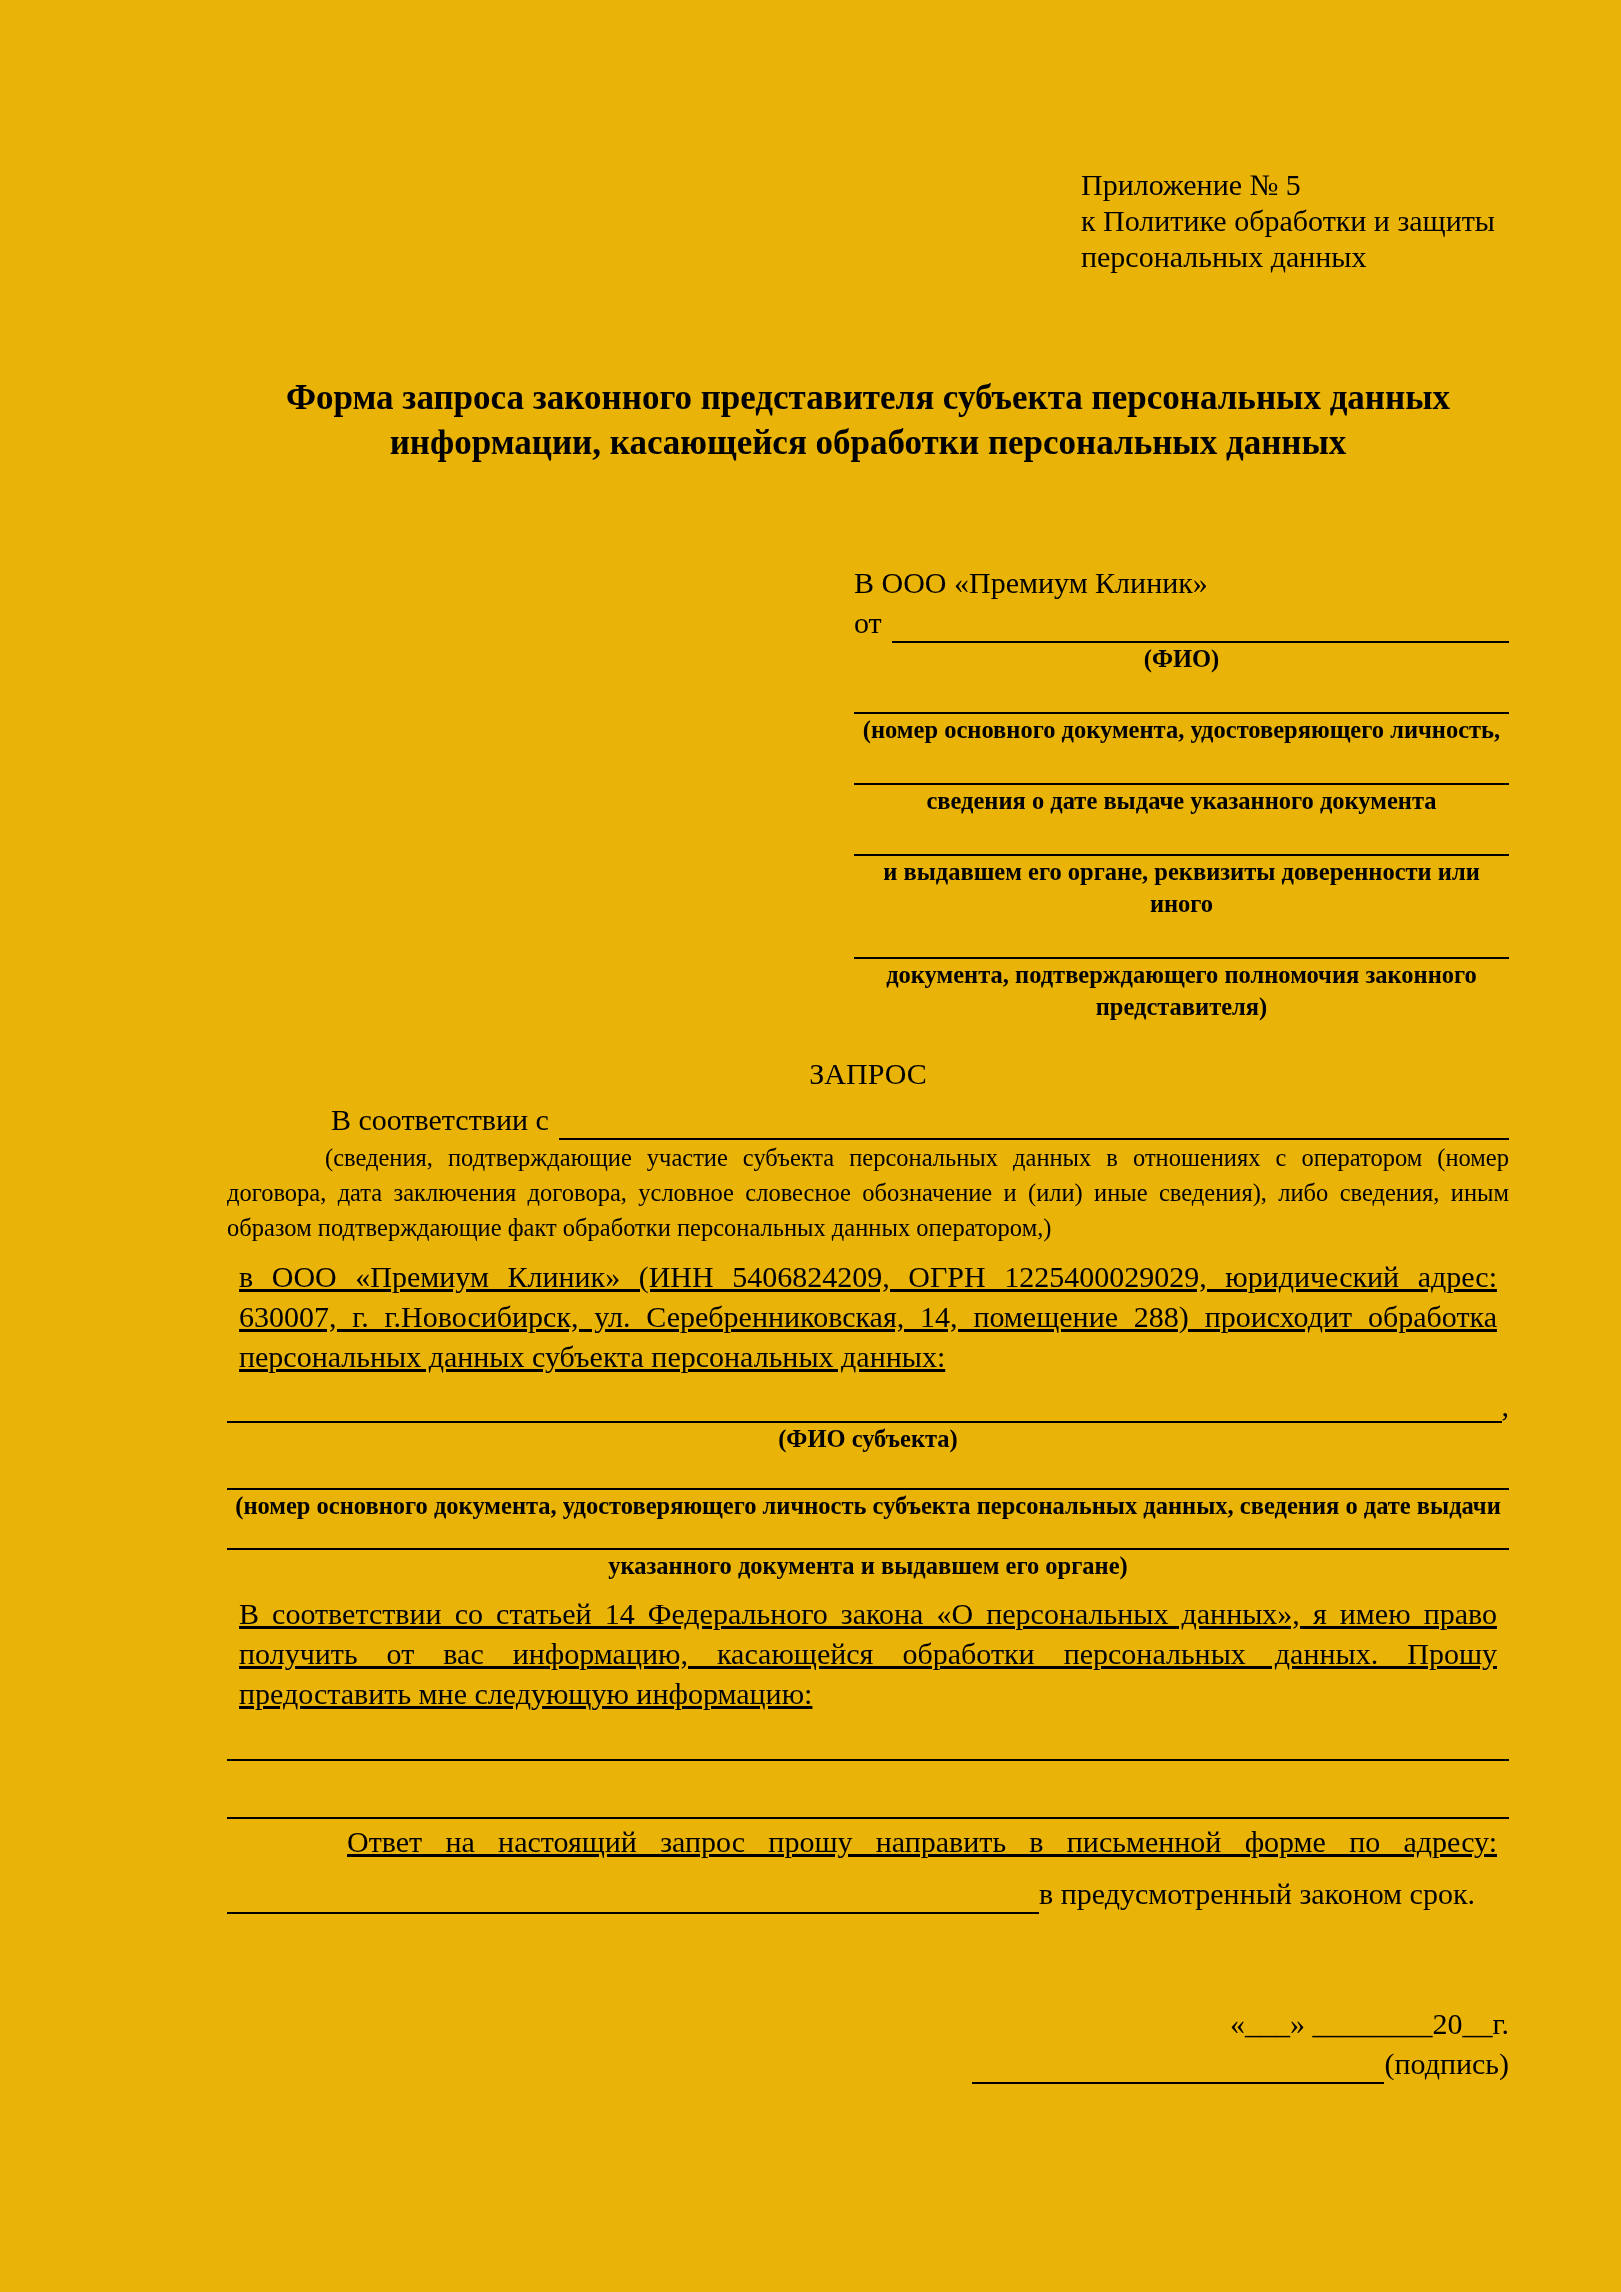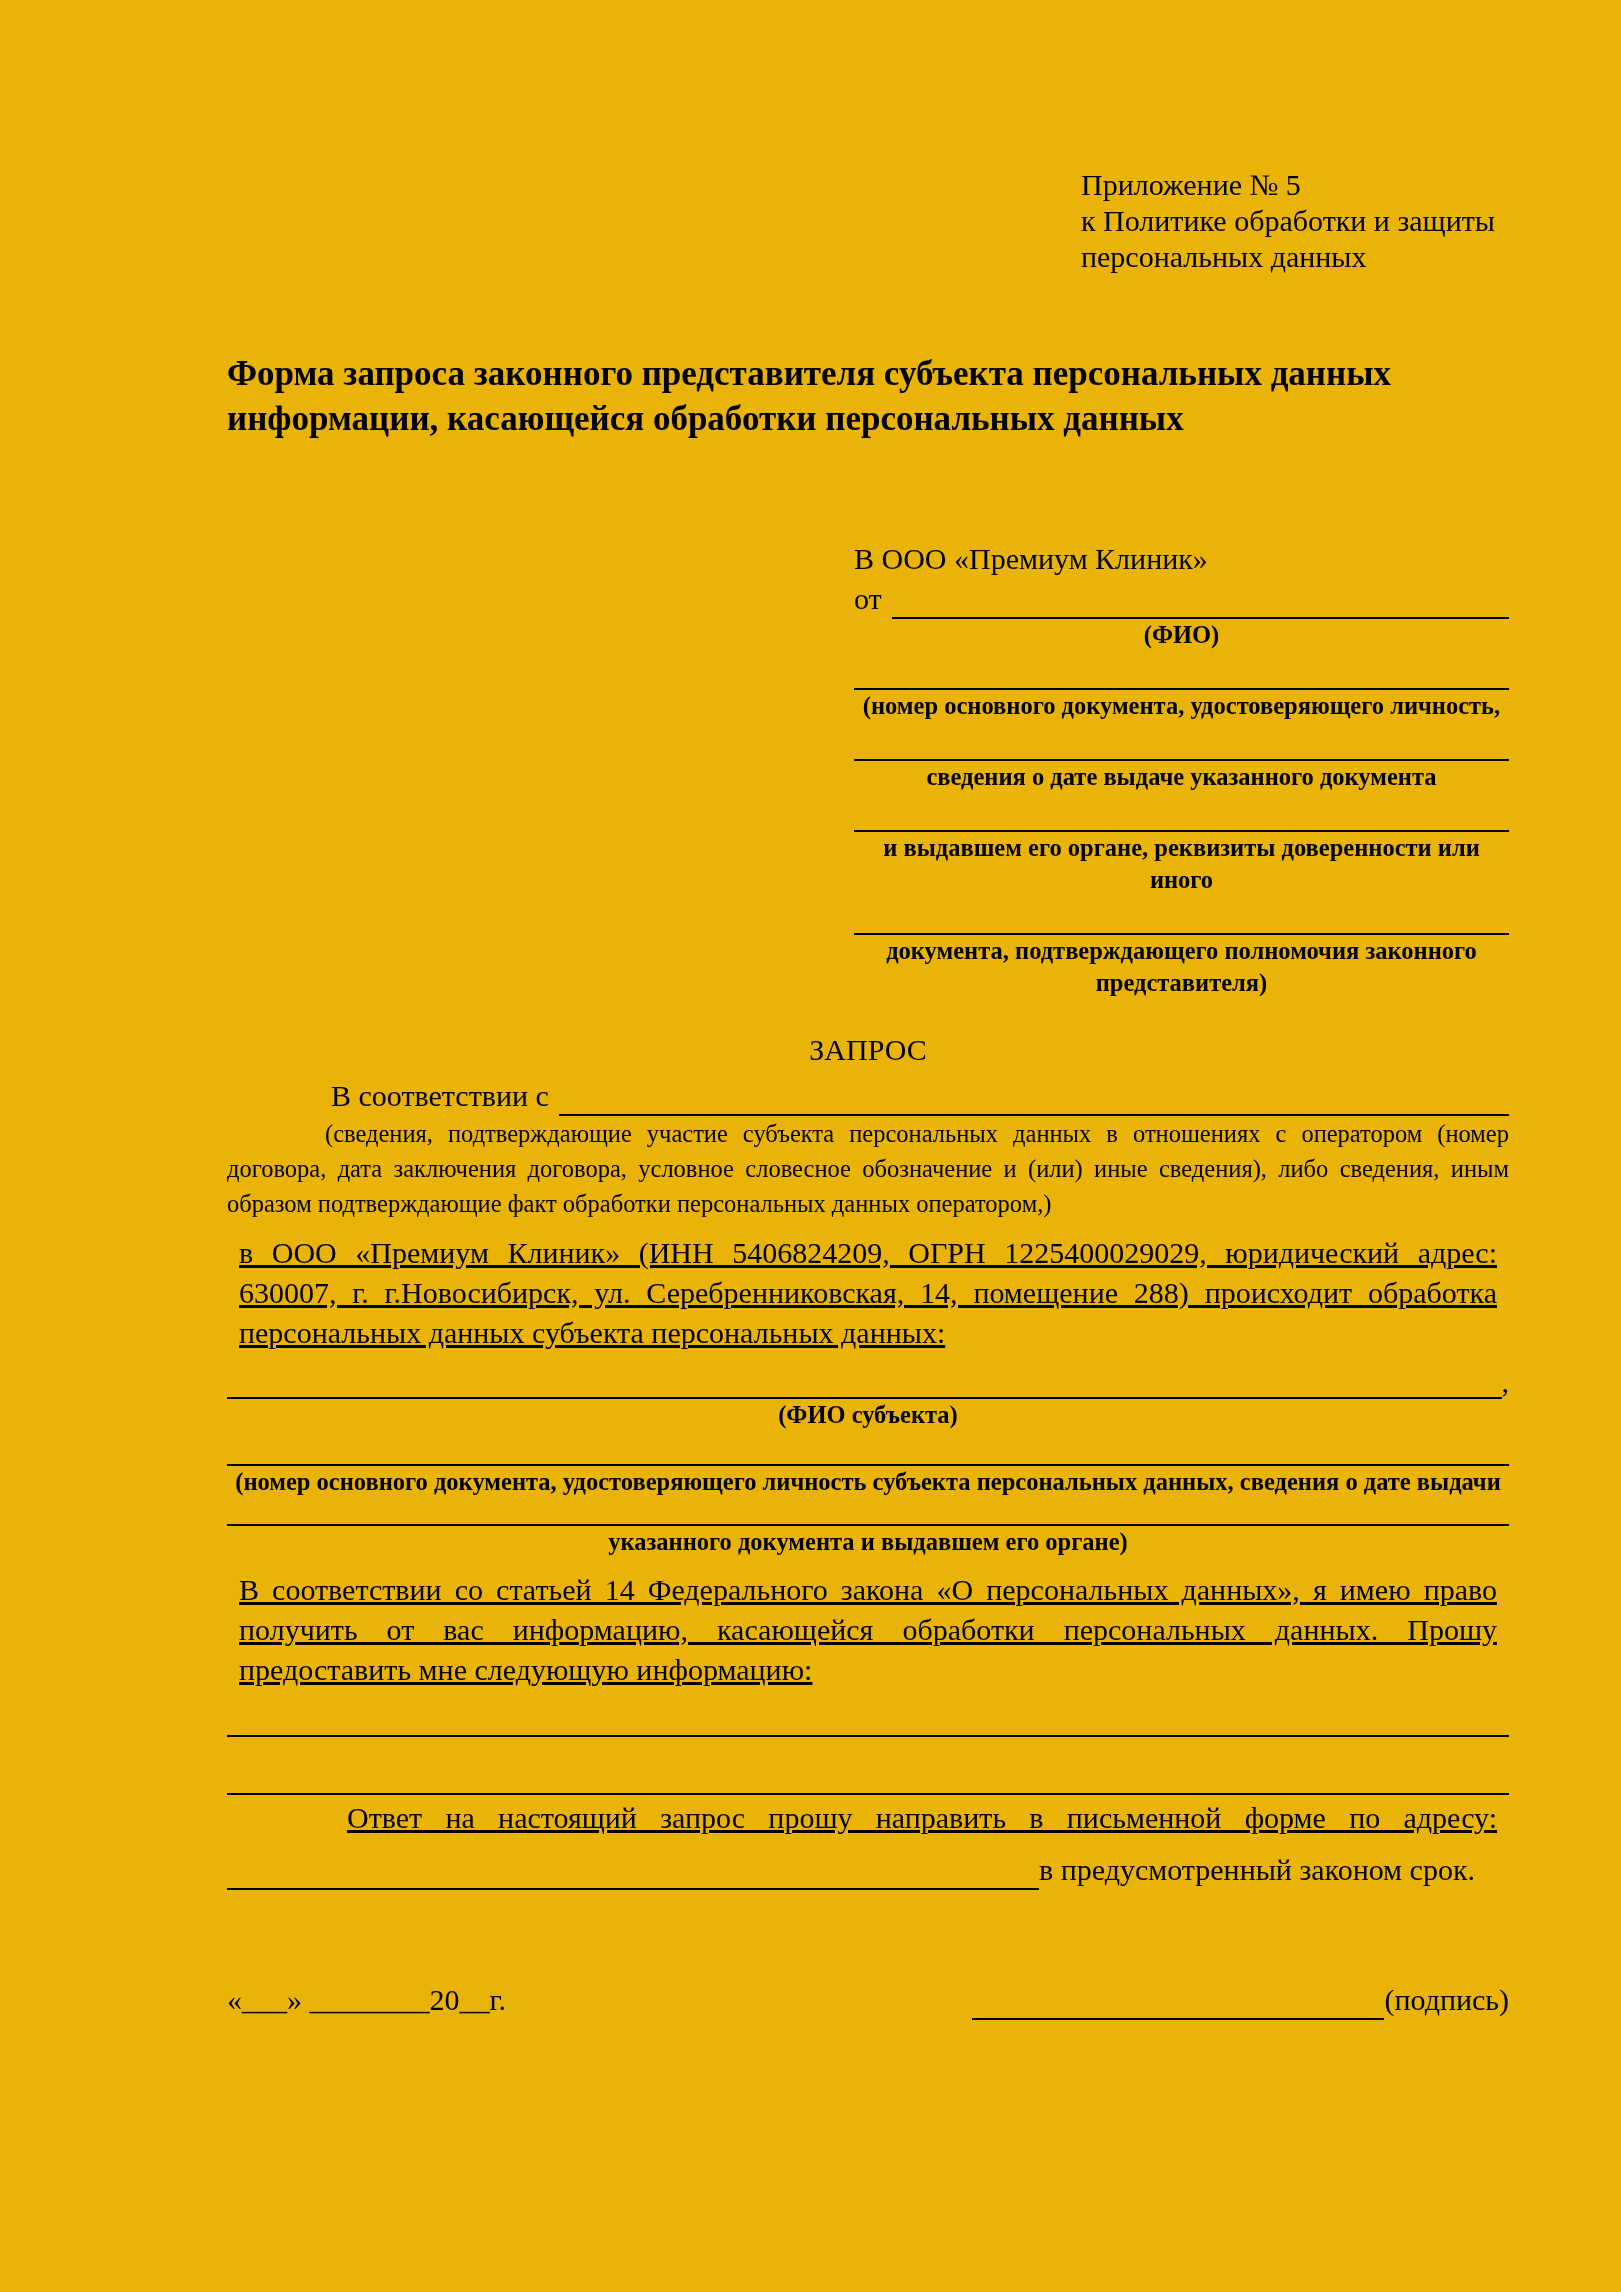--- a/index.html
+++ b/index.html
@@ -9,21 +9,22 @@
     height: 2293px;
     box-sizing: border-box;
     background: #eab308;
     color: #000000;
     font-family: "Liberation Serif", "DejaVu Serif", serif;
     padding: 167px 112px 0 227px;
     overflow: hidden;
   }
   .apdx { margin-left: 854px; font-size: 30px; line-height: 36px; }
   .title {
-    margin: 76px 0 0 0;
+    margin: 100px 0 0 0;
+    text-align: center;
     font-size: 35px;
     line-height: 45px;
     font-weight: bold;
   }
   .addr { margin-top: 98px; margin-left: 627px; font-size: 30px; line-height: 40px; }
   .row { display: flex; align-items: flex-end; }
   .ul { border-bottom: 2.9px solid #000; }
   .grow { flex: 1 1 auto; }
   .ot-row .ul { margin-left: 9.8px; }
   .cap { font-size: 24.5px; line-height: 32px; text-align: center; font-weight: bold; }
@@ -53,20 +54,21 @@
   }
   .answer2 { font-size: 30px; line-height: 40px; }
   .answer2 .ul { width: 812px; height: 33px; }
   .footer {
     margin-top: 90px;
     display: flex;
     justify-content: space-between;
     align-items: flex-end;
     font-size: 30px;
     line-height: 40px;
+    flex-direction: column;
   }
   .sig { display: flex; align-items: flex-end; }
   .sigline { width: 412px; height: 29px; }
 </style>
 </head>
 <body>
 
 <div class="page">
 
   <div class="apdx">

